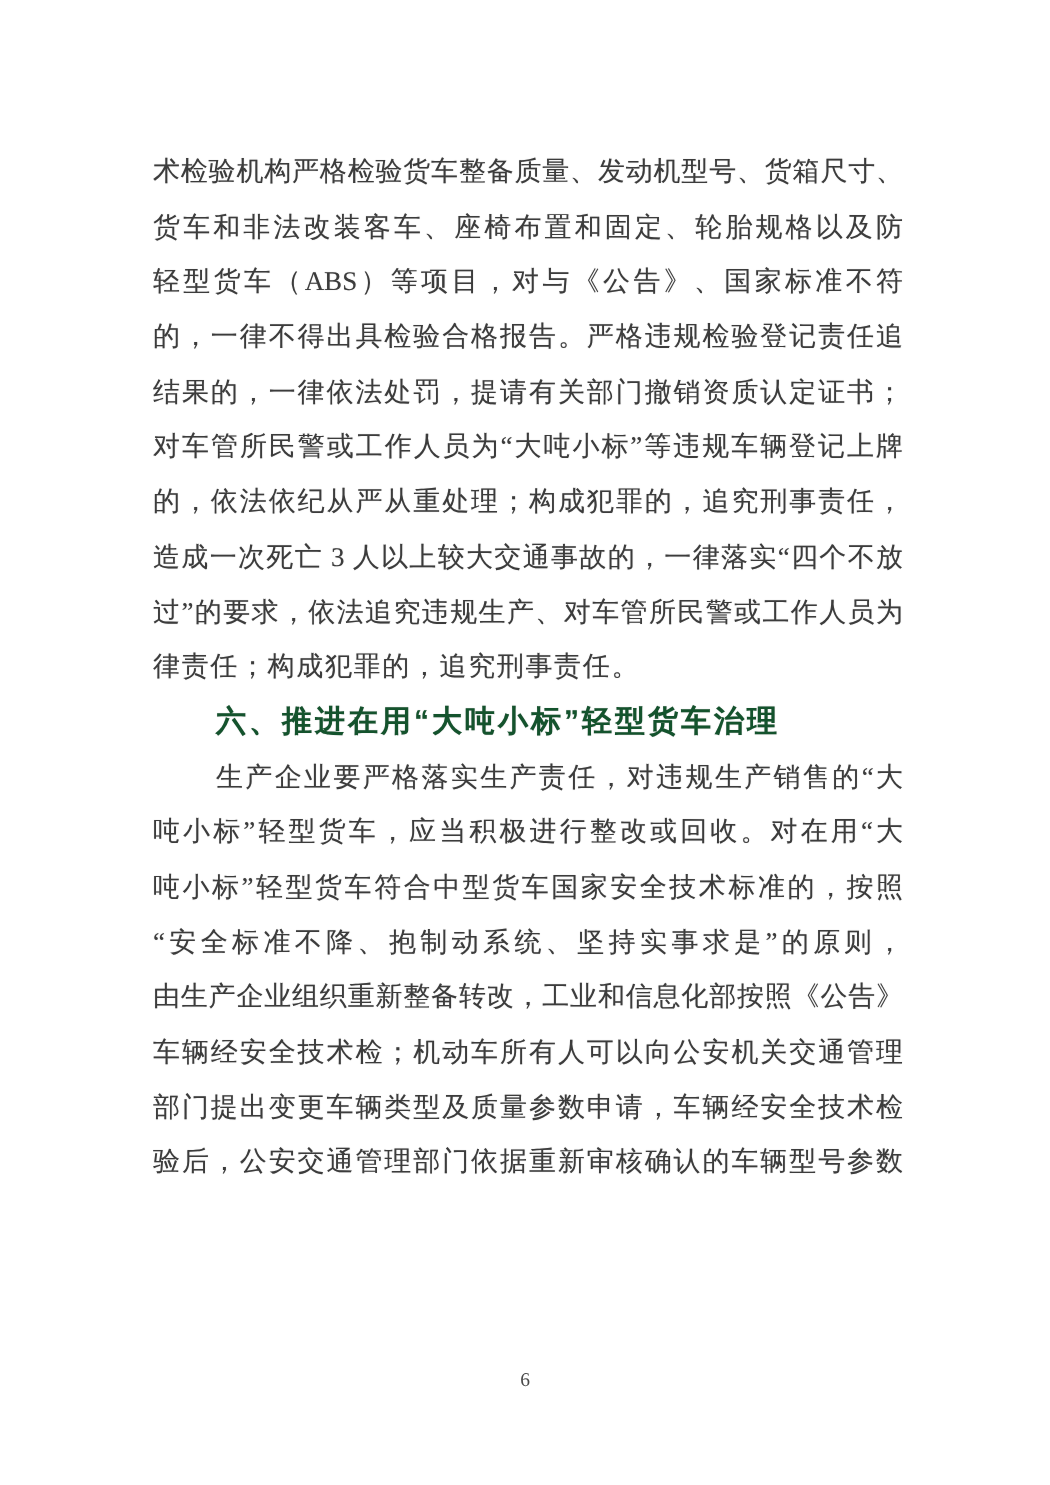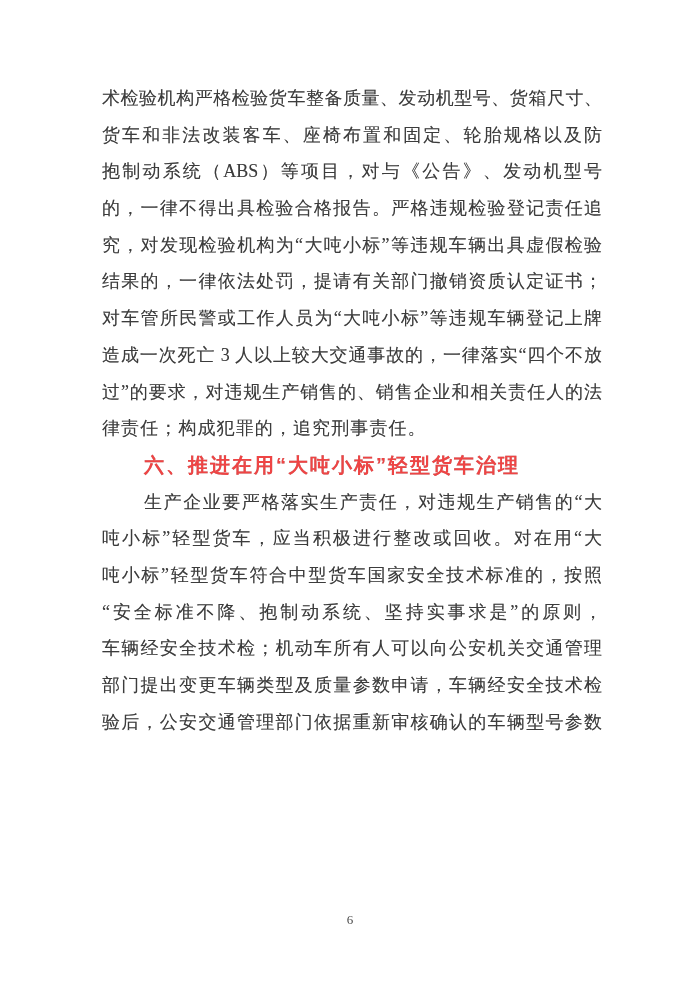--- a/index.html
+++ b/index.html
@@ -14,21 +14,21 @@
     overflow: hidden;
   }
   .sheet {
     position: absolute;
     inset: 0;
     background: #ffffff;
   }
   .text-block {
     position: absolute;
     left: 102px;
-    top: 80px;
+    top: 96px;
     width: 500px;
     font-family: "Liberation Serif", "DejaVu Serif", serif;
     font-size: 18px;
     color: #3c3c3c;
     text-shadow: 0 0 0.6px rgba(80,80,80,0.45);
   }
   .line {
     height: 36.7px;
     line-height: 36.7px;
     overflow: hidden;
@@ -45,21 +45,21 @@
     letter-spacing: 1.1px;
   }
   
   .indent2 {
     padding-left: 42px;
   }
   .heading-line {
     font-family: "Liberation Sans", "DejaVu Sans", sans-serif;
     font-weight: 700;
     font-size: 20px;
-    color: #ef4444;
+    color: #14532d;
     letter-spacing: 2px;
     padding-left: 42px;
     text-align: left;
   }
   .page-number {
     position: absolute;
     top: 912px;
     left: 0;
     width: 700px;
     text-align: center;
@@ -69,35 +69,36 @@
   }
 </style>
 </head>
 <body>
 
 <div class="sheet">
   <div class="text-block">
 
     <div class="line jl">术检验机构严格检验货车整备质量、发动机型号、货箱尺寸、</div>
     <div class="line jl">货车和非法改装客车、座椅布置和固定、轮胎规格以及防</div>
-    <div class="line jl">抱制动系统（ABS）等项目，对与《公告》、发动机型号</div>
+    <div class="line jl">轻型货车（ABS）等项目，对与《公告》、国家标准不符</div>
     <div class="line jl">的，一律不得出具检验合格报告。严格违规检验登记责任追</div>
-    <div class="line jl">究，对发现检验机构为“大吨小标”等违规车辆出具虚假检验</div>
     <div class="line jl">结果的，一律依法处罚，提请有关部门撤销资质认定证书；</div>
     <div class="line jl">对车管所民警或工作人员为“大吨小标”等违规车辆登记上牌</div>
+    <div class="line jl">的，依法依纪从严从重处理；构成犯罪的，追究刑事责任，</div>
     <div class="line jl">造成一次死亡 3 人以上较大交通事故的，一律落实“四个不放</div>
-    <div class="line jl">过”的要求，对违规生产销售的、销售企业和相关责任人的法</div>
+    <div class="line jl">过”的要求，依法追究违规生产、对车管所民警或工作人员为</div>
     <div class="line ll">律责任；构成犯罪的，追究刑事责任。</div>
 
     <div class="line heading-line">六、推进在用“大吨小标”轻型货车治理</div>
 
     <div class="line jl indent2">生产企业要严格落实生产责任，对违规生产销售的“大</div>
     <div class="line jl">吨小标”轻型货车，应当积极进行整改或回收。对在用“大</div>
     <div class="line jl">吨小标”轻型货车符合中型货车国家安全技术标准的，按照</div>
     <div class="line jl">“安全标准不降、抱制动系统、坚持实事求是”的原则，</div>
+    <div class="line jl">由生产企业组织重新整备转改，工业和信息化部按照《公告》</div>
     <div class="line jl">车辆经安全技术检；机动车所有人可以向公安机关交通管理</div>
     <div class="line jl">部门提出变更车辆类型及质量参数申请，车辆经安全技术检</div>
     <div class="line jl">验后，公安交通管理部门依据重新审核确认的车辆型号参数</div>
 
   </div>
 
   <div class="page-number">6</div>
 </div>
 
 </body></html>

